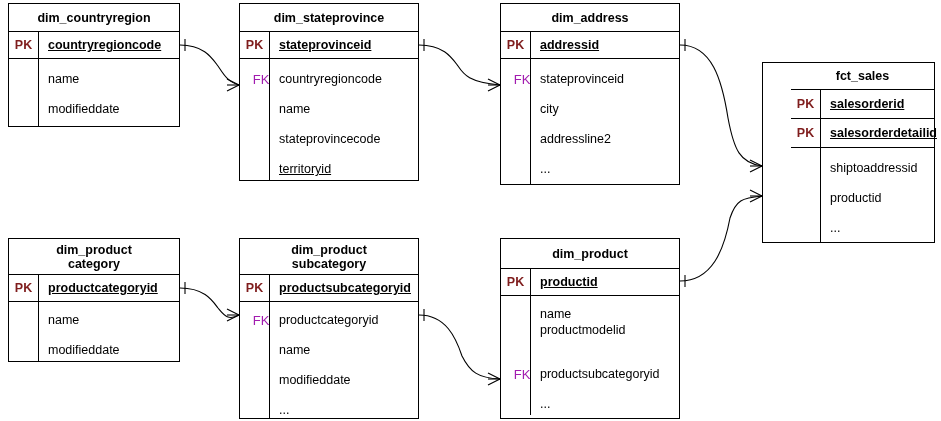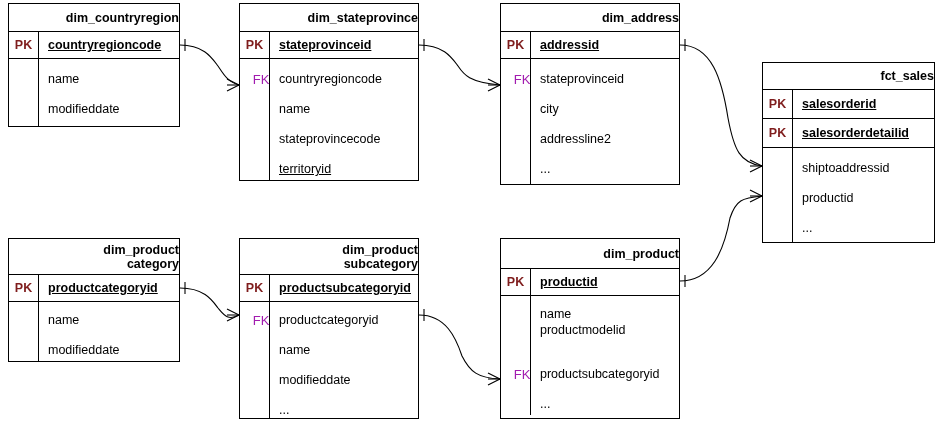--- a/index.html
+++ b/index.html
@@ -25,21 +25,21 @@
     box-sizing: border-box;
     width: 100%;
     border-bottom: 1.4px solid #000000;
     font-size: 12.5px;
     font-weight: bold;
     color: #000000;
     text-align: center;
     line-height: 14px;
     display: flex;
     flex-direction: column;
-    align-items: flex-end;
+    align-items: center;
     justify-content: center;
   }
   .attr-row {
     box-sizing: border-box;
     display: flex;
     align-items: center;
     width: 100%;
     position: relative;
   }
   .attr-row.divider {
@@ -163,21 +163,21 @@
     <div class="body-block" style="height:125px;">
       <div class="body-keycol"></div>
       <div class="body-fk" style="top:13px;">FK</div>
       <div class="body-attr" style="top:13px;">stateprovinceid</div>
       <div class="body-attr" style="top:43px;">city</div>
       <div class="body-attr" style="top:73px;">addressline2</div>
       <div class="body-attr" style="top:103px;">...</div>
     </div>
   </div>
 
-  <div class="entity" style="left:762px; top:62px; width:173px; height:181px;">
+  <div class="entity" style="left:762px; top:62px; width:173px; height:181px;padding-left:28px;">
     <div class="entity-title" style="height:27px;">
       <span>fct_sales</span>
     </div>
     <div class="attr-row divider" style="height:29px;">
       <span class="key-cell pk">PK</span>
       <span class="attr-name pk-name">salesorderid</span>
     </div>
     <div class="attr-row divider" style="height:29px;">
       <span class="key-cell pk">PK</span>
       <span class="attr-name pk-name">salesorderdetailid</span>

